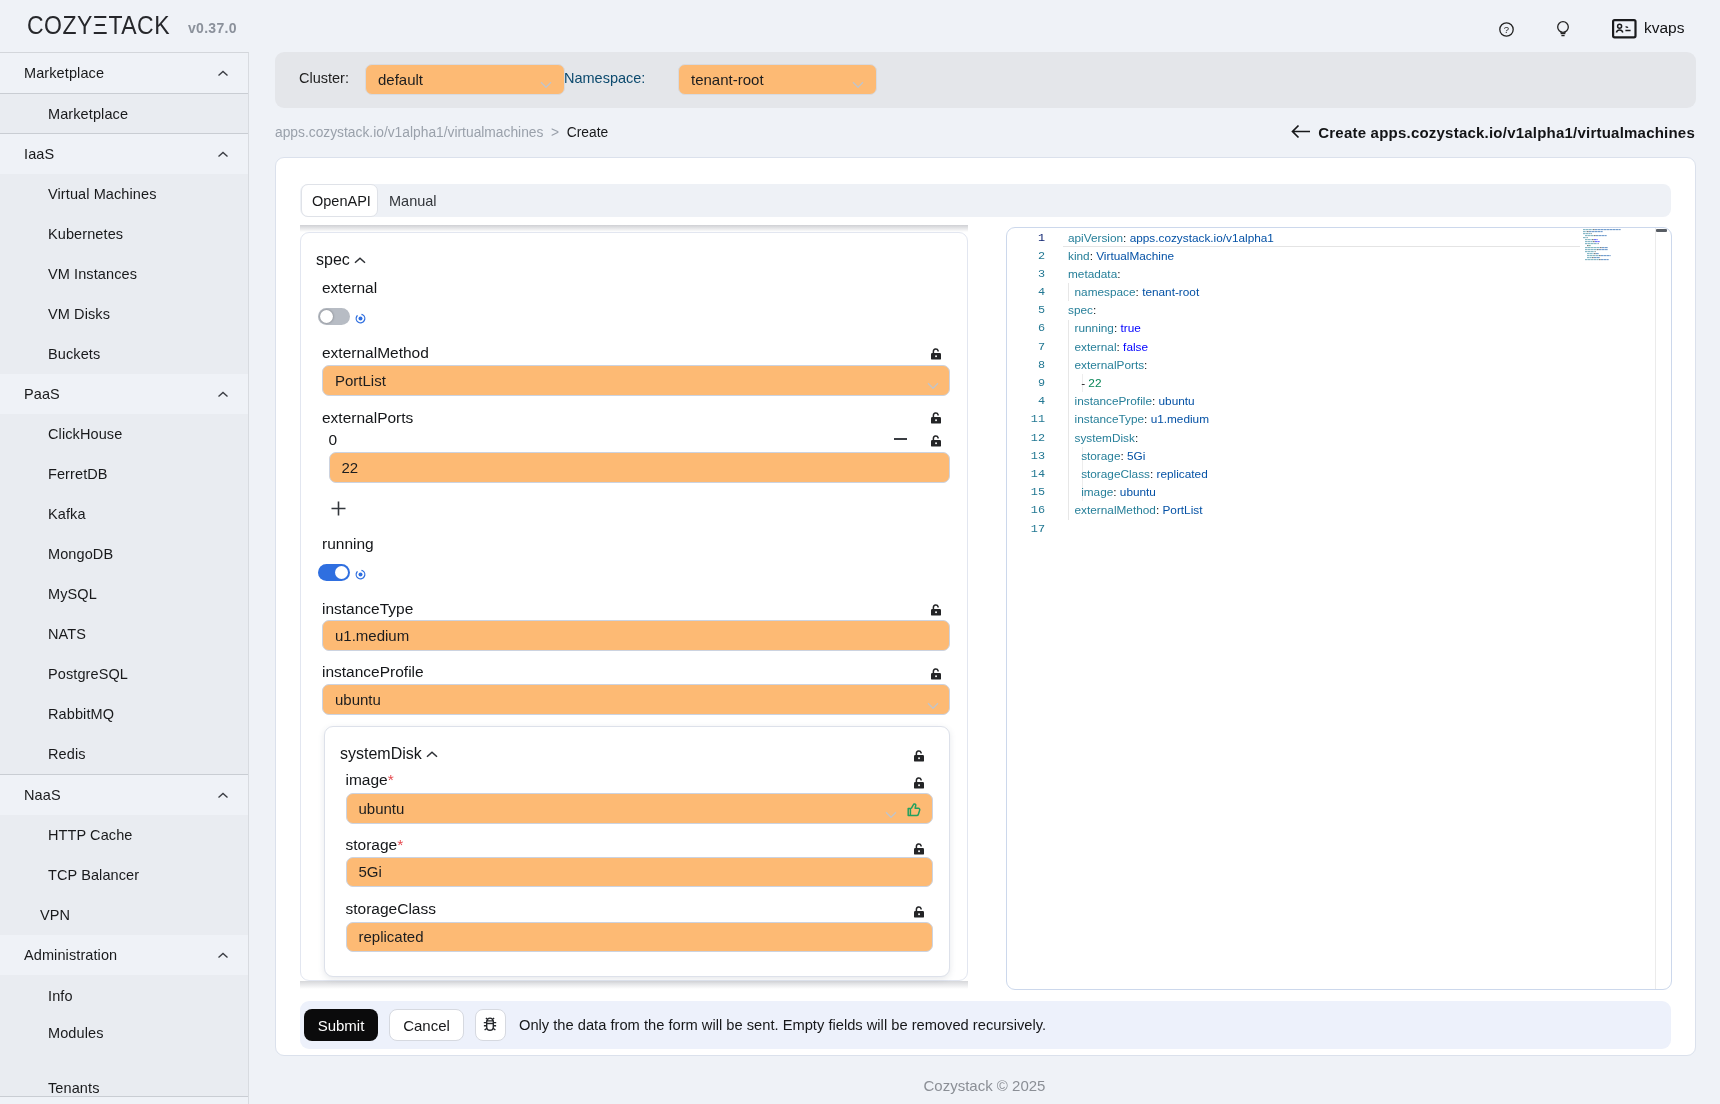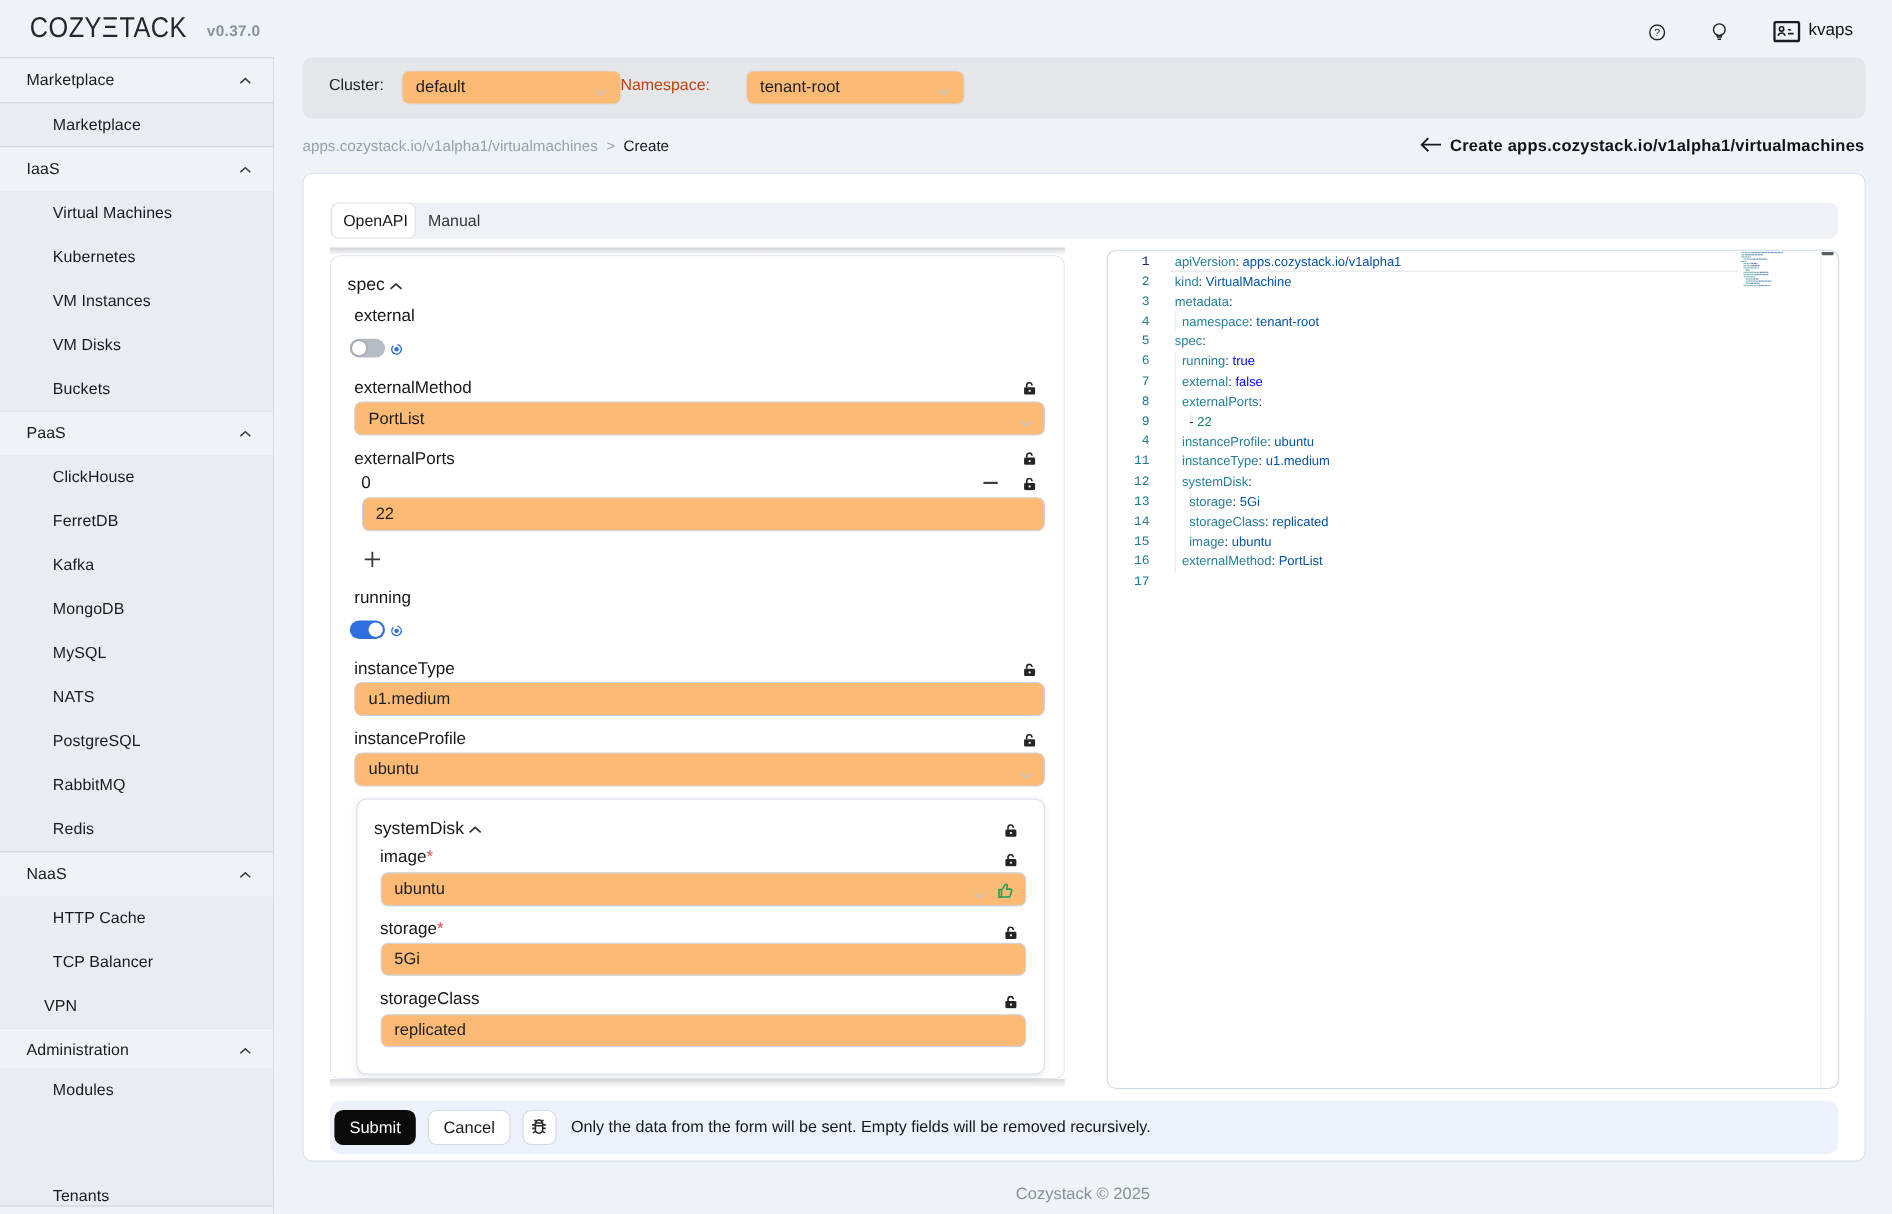--- a/index.html
+++ b/index.html
@@ -126,36 +126,36 @@
 <div class="ssep" style="top:934.5px"></div>
 <div class="srow shdr" style="top:935px">
     <span>Administration</span>
 <svg class="caret" width="12" height="7" viewBox="0 0 12 7">
       <polyline points="1.5,5.5 6,1.5 10.5,5.5" fill="none" stroke="#3b3e44" stroke-width="1.4"></polyline>
     </svg>
   </div>
 <div class="srow sitem" style="top:976px">
     <span style="padding-left:48px">Info</span>
   </div>
-<div class="srow sitem" style="top:971px">
+<div class="srow sitem" style="top:1013px">
     <span style="padding-left:48px">Modules</span>
   </div>
 <div class="srow sitem" style="top:1068px">
     <span style="padding-left:48px">Tenants</span>
   </div>
 <div class="ssep" style="top:1096px"></div>
 <div class="srow shdr" style="top:1097px;height:7px"></div>
 
 <div class="abs" style="left:275px;top:52px;width:1420.5px;height:56px;background:#e4e6ea;border-radius:9px"></div>
 <div class="abs" style="left:299px;top:70px;font-size:14.5px;color:#222">Cluster:</div>
 <div class="ctl" style="left:365px;top:63.5px;width:200px;height:31px;border-color:#d7dae0">default</div>
 <div class="abs" style="left:540px;top:75px"><svg width="12" height="8" viewBox="0 0 12 8">
       <polyline points="1,1.2 6,6.3 11,1.2" fill="none" stroke="#c0c4cb" stroke-width="1.3"></polyline>
     </svg></div>
-<div class="abs" style="left:564px;top:70px;font-size:14.5px;color:#c2410c">Namespace:</div>
+<div class="abs" style="left:564px;top:70px;font-size:14.5px;color:#0c4a6e">Namespace:</div>
 <div class="ctl" style="left:678px;top:63.5px;width:199px;height:31px;border-color:#d7dae0">tenant-root</div>
 <div class="abs" style="left:852px;top:75px"><svg width="12" height="8" viewBox="0 0 12 8">
       <polyline points="1,1.2 6,6.3 11,1.2" fill="none" stroke="#c0c4cb" stroke-width="1.3"></polyline>
     </svg></div>
 
 <div class="abs" style="left:275px;top:125px;font-size:13.8px;color:#9aa1ab">apps.cozystack.io/v1alpha1/virtualmachines&nbsp;&nbsp;&gt;&nbsp;&nbsp;<span style="color:#17181a">Create</span></div>
 <svg class="abs" style="left:1290px;top:124px" width="22" height="15" viewBox="0 0 22 15">
     <path d="M20 7.5 H2.5 M8.5 1.5 L2.5 7.5 L8.5 13.5" fill="none" stroke="#17181a" stroke-width="1.7"></path>
   </svg>
 <div class="abs" style="right:25px;top:124px;font-size:15px;font-weight:700;letter-spacing:.22px;color:#131416;white-space:nowrap">Create apps.cozystack.io/v1alpha1/virtualmachines</div>

